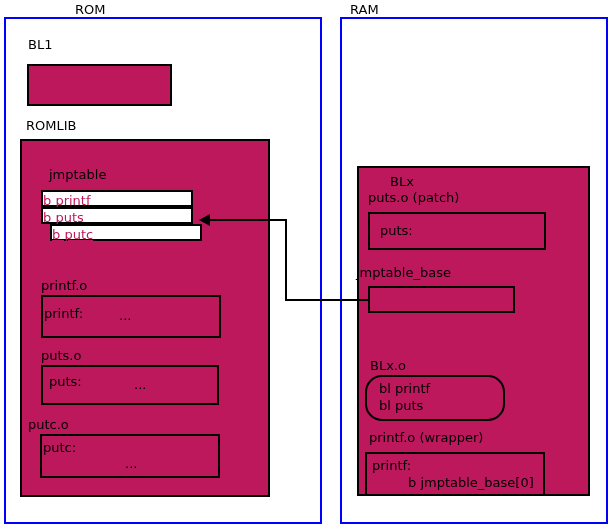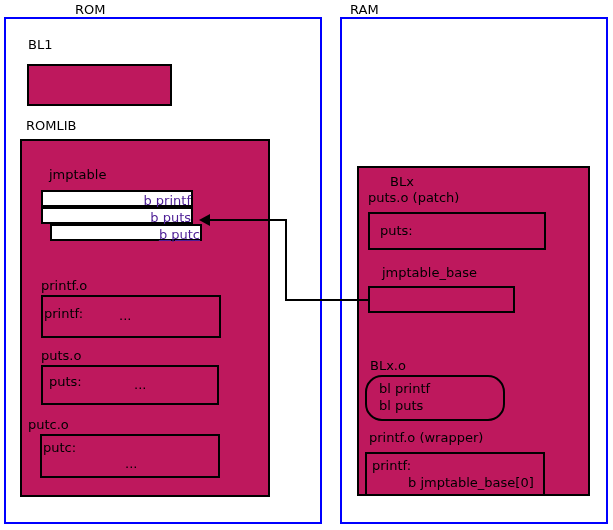--- a/index.html
+++ b/index.html
@@ -64,22 +64,22 @@
     border-top: 6px solid transparent;
     border-bottom: 6px solid transparent;
     border-right: 11px solid #000000;
   }
   .jmprow {
     position: absolute;
     border: 2px solid #000000;
     box-sizing: border-box;
     background: #ffffff;
     font-size: 13px;
-    color: #4c1d95;
-    text-align: right;
+    color: #be185d;
+    text-align: left;
     line-height: 18px;
     white-space: pre;
   }
 </style>
 </head>
 <body>
 
 <div id="canvas">
 
   <div class="label" style="left:75px; top:2px;text-align:right;">ROM</div>
@@ -124,21 +124,21 @@
 
   <div class="box" style="left:357px; top:166px; width:233px; height:330px;"></div>
 
   <div class="label" style="left:366px; top:174px;margin-left:24px;">BLx</div>
 
   <div class="label" style="left:368px; top:190px;">puts.o (patch)</div>
   <div class="box" style="left:368px; top:212px; width:178px; height:38px;">
     <div class="boxtext" style="left:10px; top:9px;">puts:</div>
   </div>
 
-  <div class="label" style="left:382px; top:265px;">jmptable_base</div>
+  <div class="label" style="left:356px; top:265px;">jmptable_base</div>
   <div class="box" style="left:368px; top:286px; width:147px; height:27px;">
     <div class="boxtext" style="left:6px; top:4px;"></div>
   </div>
 
   <div class="label" style="left:370px; top:358px;">BLx.o</div>
   <div class="box" style="left:365px; top:375px; width:140px; height:46px;border-radius:17px;">
     <div class="boxtext" style="left:12px; top:4px;">bl printf</div>
     <div class="boxtext" style="left:12px; top:21px;">bl puts</div>
   </div>
 

